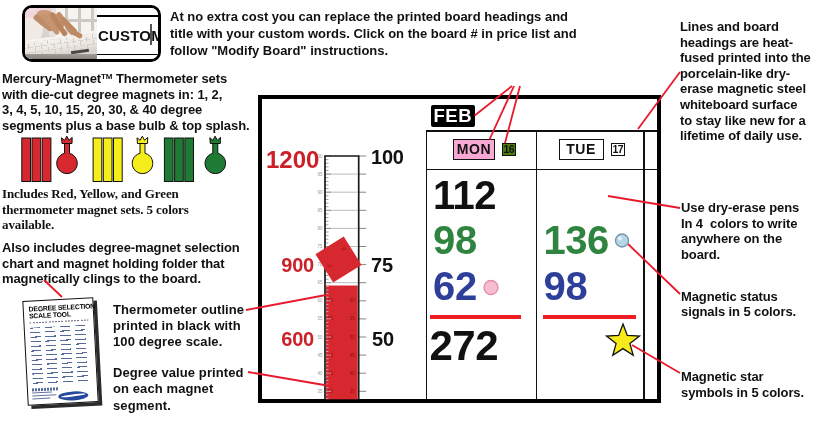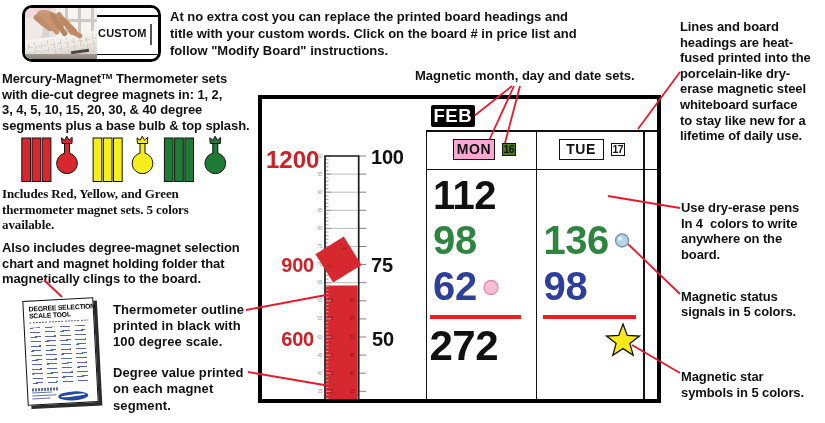--- a/index.html
+++ b/index.html
@@ -25,21 +25,21 @@
     <div class="ab" style="left:13px;top:14px;width:25px;height:5px;background:#c6946e;border-radius:3px;transform:rotate(50deg);"></div>
     <div class="ab" style="left:20px;top:14px;width:27px;height:5px;background:#b98460;border-radius:3px;transform:rotate(57deg);"></div>
     <div class="ab" style="left:27px;top:13px;width:27px;height:5px;background:#c28e68;border-radius:3px;transform:rotate(54deg);"></div>
     <div class="ab" style="left:33px;top:15px;width:22px;height:4.6px;background:#bd8862;border-radius:3px;transform:rotate(46deg);"></div>
     <div class="ab" style="left:43px;top:23px;width:15px;height:4.6px;background:#c08a64;border-radius:3px;transform:rotate(28deg);"></div>
     <div class="ab" style="left:0px;top:46px;width:72px;height:5.5px;background:linear-gradient(180deg,#a09b94,#827e77);"></div>
   </div>
   <div class="ab" style="left:72px;top:0;width:61px;height:51px;background:#fff;">
     <div class="ab" style="left:0;top:7px;width:61px;height:1.5px;background:#000;"></div>
     <div class="ab" style="left:0;top:45.5px;width:61px;height:1.5px;background:#000;"></div>
-    <div class="ab txt" style="left:1px;top:19px;font-size:11px;letter-spacing:0.2px;">CUSTOM</div>
+    <div class="ab txt" style="left:1px;top:19px;font-size:15px;letter-spacing:0.2px;">CUSTOM</div>
     <div class="ab" style="left:53px;top:16px;width:1.5px;height:21px;background:#555;"></div>
   </div>
 </div>
 
 <div class="ab txt" style="left:170px;top:9px;font-size:13px;line-height:16.8px;letter-spacing:0;">At no extra cost you can replace the printed board headings and<br>title with your custom words. Click on the board # in price list and<br>follow "Modify Board" instructions.</div>
 
 <div class="ab txt" style="left:2px;top:69px;font-size:13px;line-height:15.6px;letter-spacing:-0.1px;"><b>Mercury-Magnet<span style="font-size:8px;vertical-align:4px;">TM</span> Thermometer</b> sets<br>with die-cut degree magnets in: 1, 2,<br>3, 4, 5, 10, 15, 20, 30, &amp; 40 degree<br>segments plus a base bulb &amp; top splash.</div>
 
 <svg class="ab" style="left:0;top:0;" width="260" height="200" viewBox="0 0 260 200">
 <g stroke="#111" stroke-width="1">
@@ -80,21 +80,20 @@
   <div class="ab" style="left:4px;top:94px;width:24px;height:1.2px;background:rgba(45,70,130,0.75);"></div>
   <div class="ab" style="left:4px;top:97px;width:18px;height:1.2px;background:rgba(45,70,130,0.75);"></div>
   <div class="ab" style="left:30px;top:92px;width:30px;height:9px;background:#24489e;border-radius:50%;"></div>
   <div class="ab" style="left:33px;top:95px;width:24px;height:1.6px;background:#fff;border-radius:40%;transform:rotate(-4deg);"></div>
 </div>
 
 <div class="ab txt" style="left:113px;top:302px;font-size:13px;line-height:16px;letter-spacing:0.1px;">Thermometer outline<br>printed in black with<br>100 degree scale.</div>
 
 <div class="ab txt" style="left:113px;top:365px;font-size:13px;line-height:16.3px;letter-spacing:0.1px;">Degree value printed<br>on each magnet<br>segment.</div>
 
-<div class="ab txt" style="left:415px;top:68px;font-size:13px;letter-spacing:0;">Magnetic month, day and date sets.</div>
 
 <div class="ab" style="left:257.5px;top:95px;width:395.5px;height:299.5px;border:4.5px solid #000;background:#fff;"></div>
 
 <div class="ab" style="left:425.8px;top:130.3px;width:231.7px;height:1.7px;background:#111;"></div>
 <div class="ab" style="left:425.8px;top:168.5px;width:231.7px;height:1.7px;background:#111;"></div>
 <div class="ab" style="left:425.8px;top:130.3px;width:1.7px;height:268.7px;background:#111;"></div>
 <div class="ab" style="left:535.5px;top:130.3px;width:1.7px;height:268.7px;background:#111;"></div>
 <div class="ab" style="left:643px;top:130.3px;width:1.7px;height:268.7px;background:#111;"></div>
 
 <div class="ab" style="left:430.8px;top:105px;width:44px;height:21.5px;background:#000;border-radius:2px;color:#fff;font-weight:bold;font-size:18.5px;text-align:center;line-height:21px;letter-spacing:0.5px;">FEB</div>

